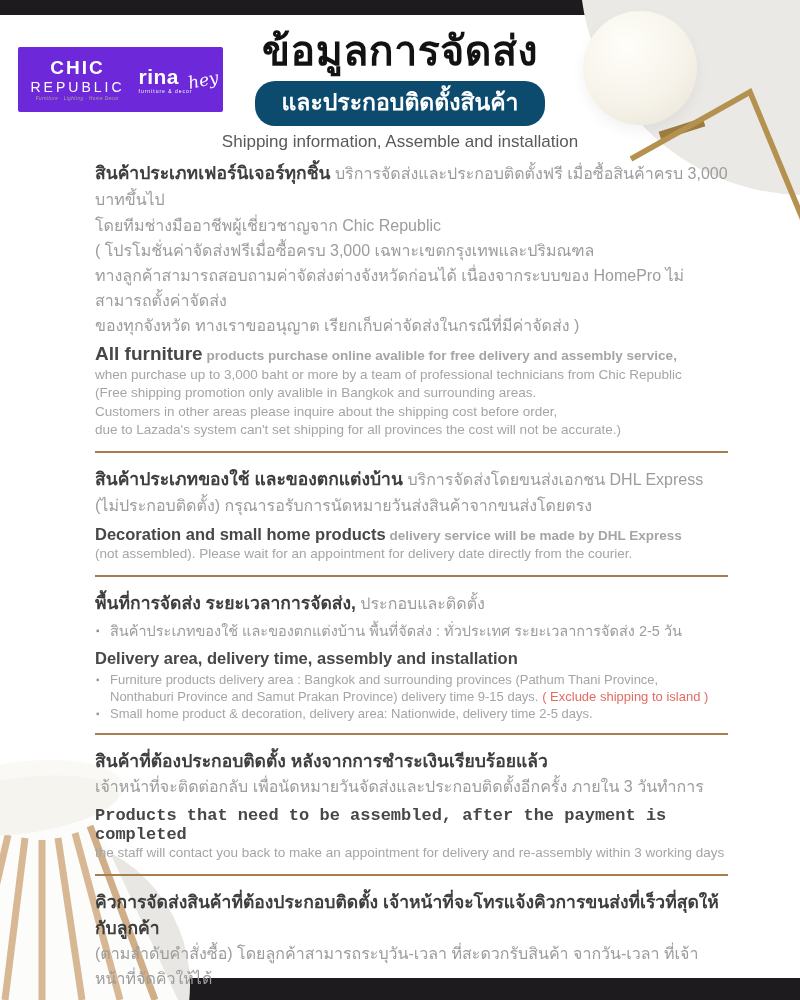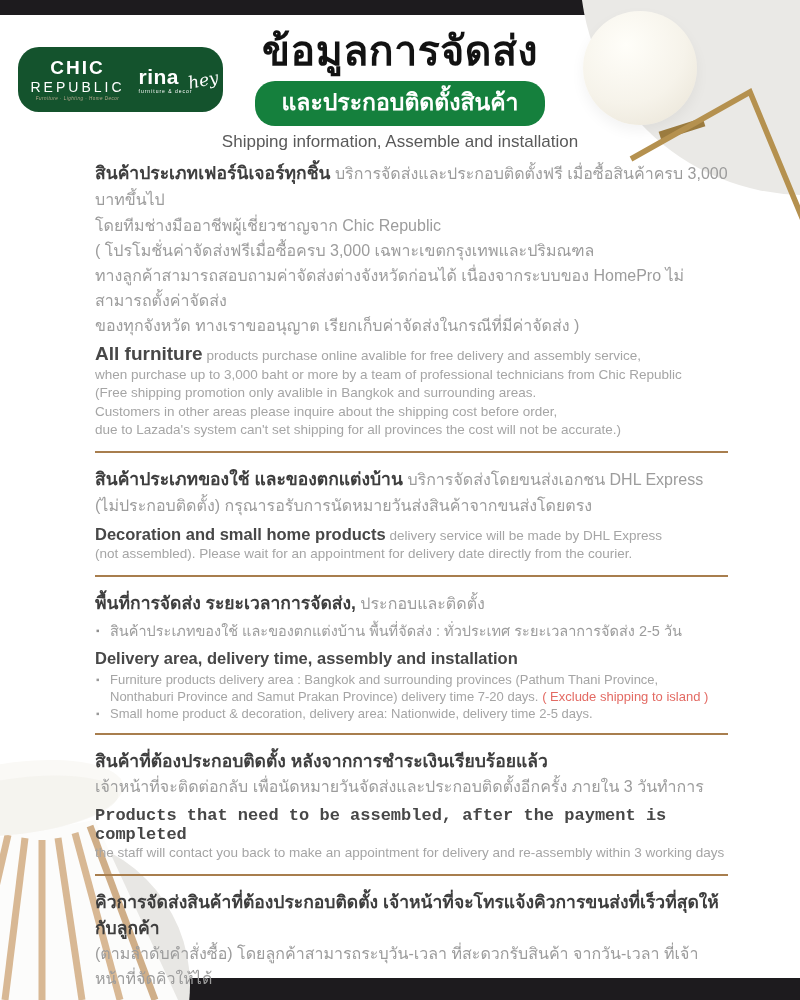--- a/index.html
+++ b/index.html
@@ -20,47 +20,47 @@
             background:radial-gradient(circle at 38% 30%, #fffef9 0%, #f6f3ea 55%, #e8e2d4 100%);
             box-shadow:0 6px 14px rgba(0,0,0,0.05); }
   .lamp-svg { top:0; left:560px; }
   .circle-bl { top:835px; left:-110px; width:300px; height:300px; border-radius:50%;
                background:#e8e7e4; }
   .stool-svg { top:750px; left:0; }
   
   .header { position:relative; z-index:3; padding-top:28px; }
   .logo-block {
     position:absolute; top:47px; left:18px; width:205px; height:65px;
-    background:#14532d; border-radius:21px; display:flex; align-items:center;
+    background:#6d28d9; border-radius:2px; display:flex; align-items:center;
     justify-content:center; gap:14px; color:#fff;
   }
   .logo-chic { text-align:center; line-height:1; }
   .logo-chic .big { font-size:19px; font-weight:bold; letter-spacing:2px; }
   .logo-chic .sub { font-size:14px; letter-spacing:3px; margin-top:3px; }
   .logo-chic .tag { font-size:4.5px; font-style:italic; color:#b9ab90; margin-top:3px; letter-spacing:0.5px; }
   .logo-rina { position:relative; text-align:left; line-height:1; padding-right:18px; }
   .logo-rina .big { font-size:21px; font-weight:bold; letter-spacing:0.5px; }
   .logo-rina .sub { font-size:5px; letter-spacing:1px; margin-top:2px; }
   .logo-rina .script { position:absolute; right:-8px; top:6px; font-family:"DejaVu Serif",serif;
                        font-style:italic; font-size:17px; transform:rotate(-12deg); }
   .main-title { text-align:center; font-size:41px; font-weight:bold; color:#121212;
                 letter-spacing:0.5px; line-height:1.15; }
   .red-pill { display:block; width:fit-content; margin:6px auto 0 auto;
-              background:#15803d; color:#ffffff; font-size:23px; font-weight:bold;
+              background:#0c4a6e; color:#ffffff; font-size:23px; font-weight:bold;
               padding:3px 26px 6px 26px; border-radius:20px; }
   .subtitle { text-align:center; font-size:17px; color:#595959; margin-top:6px; }
   
   .content { position:relative; z-index:3; padding:8px 72px 0 95px; }
   .sep { height:2px; background:#a87e4e; margin:11px 0 13px 0; }
   .th-head  { font-size:17.5px; font-weight:bold; color:#3e3e3e; }
   .th-rest  { font-size:16px; font-weight:normal; color:#9c9c9c; }
   .th-body  { font-size:16px; color:#9c9c9c; line-height:25px; }
   .en-bighead { font-size:19px; font-weight:bold; color:#474747; }
   .en-head  { font-size:16.5px; font-weight:bold; color:#474747; }
-  .en-rest  { font-size:13.5px; font-weight:normal; color:#a5a5a5; }
+  .en-rest  { font-size:13.5px; font-weight:bold; color:#a5a5a5; }
   .en-body  { font-size:13.5px; color:#a5a5a5; line-height:18.5px; }
   .th-line-head { line-height:26px; }
   .en-block { margin-top:7px; }
   .bullets { margin-top:3px; }
   .bullet { position:relative; padding-left:15px; }
   .bullet::before { content:"▪"; position:absolute; left:1px; top:0; font-size:10px; }
   .th-bullet { font-size:14.5px; color:#9c9c9c; line-height:22.5px; }
   .th-bullet::before { color:#8f8f8f; }
   .en-bullet { font-size:13px; color:#a5a5a5; line-height:17px; }
   .en-bullet::before { color:#9a9a9a; }
@@ -159,21 +159,21 @@
         <span class="th-rest">ประกอบและติดตั้ง</span>
       </div>
       <div class="bullets">
         <div class="bullet th-bullet">สินค้าประเภทของใช้ และของตกแต่งบ้าน พื้นที่จัดส่ง : ทั่วประเทศ ระยะเวลาการจัดส่ง 2-5 วัน</div>
       </div>
       <div class="en-block">
         <div class="en-head">Delivery area, delivery time, assembly and installation</div>
         <div class="bullets">
           <div class="bullet en-bullet">
             <span class="cont">Furniture products delivery area : Bangkok and surrounding provinces (Pathum Thani Province,</span>
-            <span class="cont"><span>Nonthaburi Province and Samut Prakan Province) delivery time 7-20 days.</span> <span class="red-note">( Exclude shipping to island )</span></span>
+            <span class="cont"><span>Nonthaburi Province and Samut Prakan Province) delivery time 9-15 days.</span> <span class="red-note">( Exclude shipping to island )</span></span>
           </div>
           <div class="bullet en-bullet">Small home product &amp; decoration, delivery area: Nationwide, delivery time 2-5 days.</div>
         </div>
       </div>
     </div>
     <div class="sep"></div>
 
     <div class="section">
       <div class="th-head th-line-head">สินค้าที่ต้องประกอบติดตั้ง หลังจากการชำระเงินเรียบร้อยแล้ว</div>
       <div class="th-body">เจ้าหน้าที่จะติดต่อกลับ เพื่อนัดหมายวันจัดส่งและประกอบติดตั้งอีกครั้ง ภายใน 3 วันทำการ</div>

